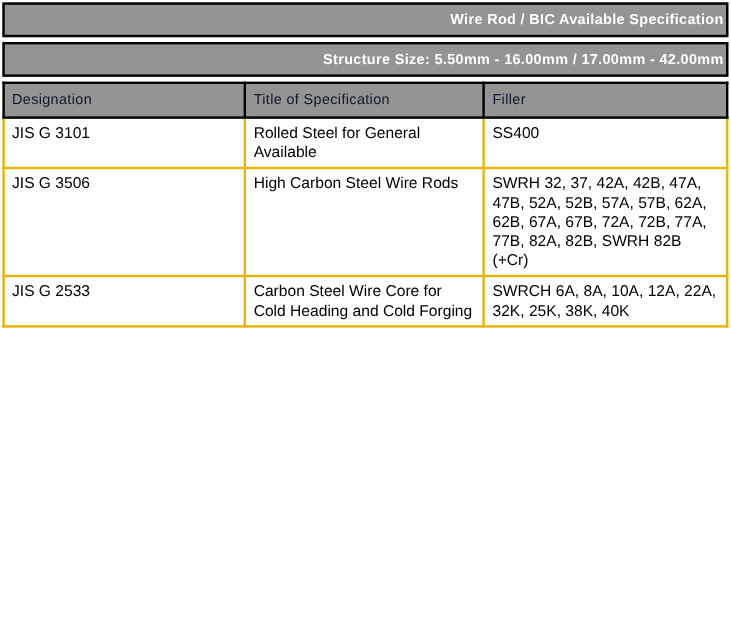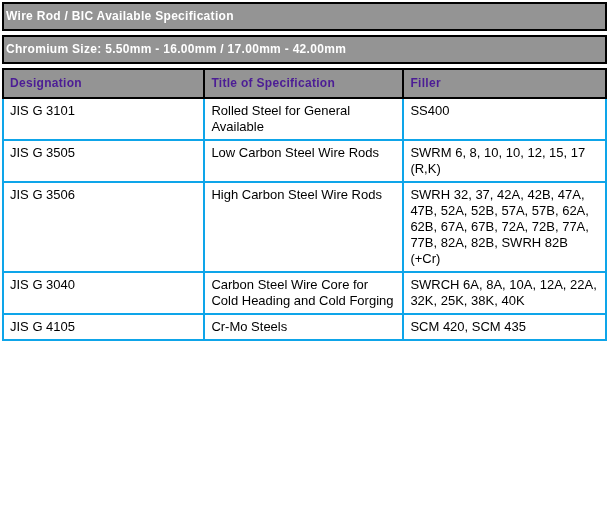--- a/index.html
+++ b/index.html
@@ -18,68 +18,68 @@
   }
   .bar {
     box-sizing: border-box;
     width: 100%;
     background: #949494;
     border: 2px solid #000000;
     color: #ffffff;
     font-weight: bold;
     font-size: 12px;
     line-height: 15px;
-    text-align: left;
+    text-align: right;
     padding: 5px 2px;
     margin-bottom: 4px;
     letter-spacing: 0.3px;
   }
   table.spec {
     width: 100%;
     border-collapse: collapse;
     table-layout: fixed;
     border: 2px solid #000000;
   }
   table.spec th {
     background: #949494;
-    color: #4c1d95;
-    font-weight: bold;
+    color: #0f172a;
+    font-weight: normal;
     font-size: 12px;
     line-height: 15px;
     text-align: left;
     padding: 6px 6px;
     border: 2px solid #000000;
     letter-spacing: 0.3px;
   }
   table.spec td {
     background: #ffffff;
     color: #000000;
     font-size: 13px;
     line-height: 16px;
     vertical-align: top;
     text-align: left;
     padding: 4px 6px;
-    border: 2px solid #0ea5e9;
+    border: 2px solid #eab308;
     word-wrap: break-word;
   }
   col.c1 { width: 33.4%; }
   col.c2 { width: 33.0%; }
   col.c3 { width: 33.6%; }
 </style>
 </head>
 <body>
 
 <div class="wrap">
 
   <div class="bar">
     <span>Wire Rod / BIC Available Specification</span>
   </div>
 
   <div class="bar">
-    <span>Chromium Size: 5.50mm - 16.00mm / 17.00mm - 42.00mm</span>
+    <span>Structure Size: 5.50mm - 16.00mm / 17.00mm - 42.00mm</span>
   </div>
 
   <table class="spec">
     <colgroup>
       <col class="c1">
         <col class="c2">
         <col class="c3">
     </colgroup>
     <thead>
       <tr>
@@ -88,35 +88,25 @@
         <th>Filler</th>
       </tr>
     </thead>
     <tbody>
       <tr>
         <td>JIS G 3101</td>
         <td>Rolled Steel for General Available</td>
         <td>SS400</td>
       </tr>
       <tr>
-        <td>JIS G 3505</td>
-        <td>Low Carbon Steel Wire Rods</td>
-        <td>SWRM 6, 8, 10, 10, 12, 15, 17 (R,K)</td>
-      </tr>
-      <tr>
         <td>JIS G 3506</td>
         <td>High Carbon Steel Wire Rods</td>
         <td>SWRH 32, 37, 42A, 42B, 47A, 47B, 52A, 52B, 57A, 57B, 62A, 62B, 67A, 67B, 72A, 72B, 77A, 77B, 82A, 82B, SWRH 82B (+Cr)</td>
       </tr>
       <tr>
-        <td>JIS G 3040</td>
+        <td>JIS G 2533</td>
         <td>Carbon Steel Wire Core for Cold Heading and Cold Forging</td>
         <td>SWRCH 6A, 8A, 10A, 12A, 22A, 32K, 25K, 38K, 40K</td>
-      </tr>
-      <tr>
-        <td>JIS G 4105</td>
-        <td>Cr-Mo Steels</td>
-        <td>SCM 420, SCM 435</td>
       </tr>
     </tbody>
   </table>
 
 </div>
 
 </body></html>

